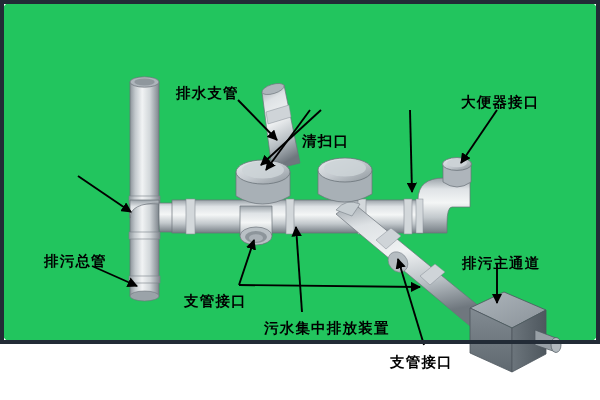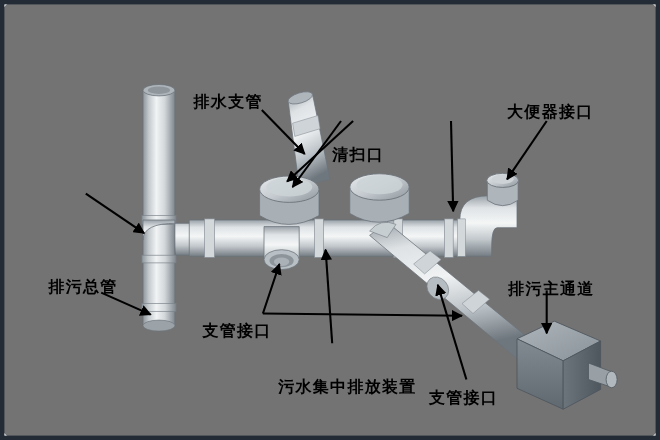--- a/index.html
+++ b/index.html
@@ -1,18 +1,18 @@
 <!DOCTYPE html>
 <html><head>
 <meta charset="utf-8">
 <style>
   html,body{margin:0;padding:0;background:#ffffff;}
   body{width:600px;height:400px;overflow:hidden;
        font-family:"DejaVu Sans","Liberation Sans",sans-serif;}
-  #stage{position:relative;width:600px;height:400px;background:#737373;box-sizing:border-box;border-radius:17px;}
+  #stage{position:relative;width:600px;height:344px;background:#22c55e;box-sizing:border-box;border-radius:17px;}
   #frame{position:absolute;inset:0;border:4px solid #222b36;box-sizing:border-box;pointer-events:none;}
   #art{position:absolute;left:0;top:0;width:600px;height:400px;}
   .lbl{position:absolute;white-space:nowrap;color:#000000;
        font-family:"DejaVu Sans","Liberation Sans",sans-serif;
        font-size:14.5px;font-weight:700;letter-spacing:1.2px;line-height:1;}
 </style>
 </head>
 <body>
 
 <div id="stage">
@@ -144,18 +144,18 @@
       <path d="M424,345 L398,259"></path>
       <path d="M497,264 L497,303"></path>
     </g>
   </svg>
 
   <div class="lbl" style="left:176px;top:86px;">排水支管</div>
   <div class="lbl" style="left:302px;top:95px;margin-top:39px;">清扫口</div>
   <div class="lbl" style="left:461px;top:95px;">大便器接口</div>
   <div class="lbl" style="left:44px;top:254px;">排污总管</div>
   <div class="lbl" style="left:184px;top:294px;">支管接口</div>
-  <div class="lbl" style="left:253px;top:321px;margin-top:24px;">污水集中排放装置</div>
+  <div class="lbl" style="left:264px;top:321px;">污水集中排放装置</div>
   <div class="lbl" style="left:390px;top:355px;">支管接口</div>
   <div class="lbl" style="left:462px;top:256px;">排污主通道</div>
 
   <div id="frame"></div>
 </div>
 
 </body></html>

